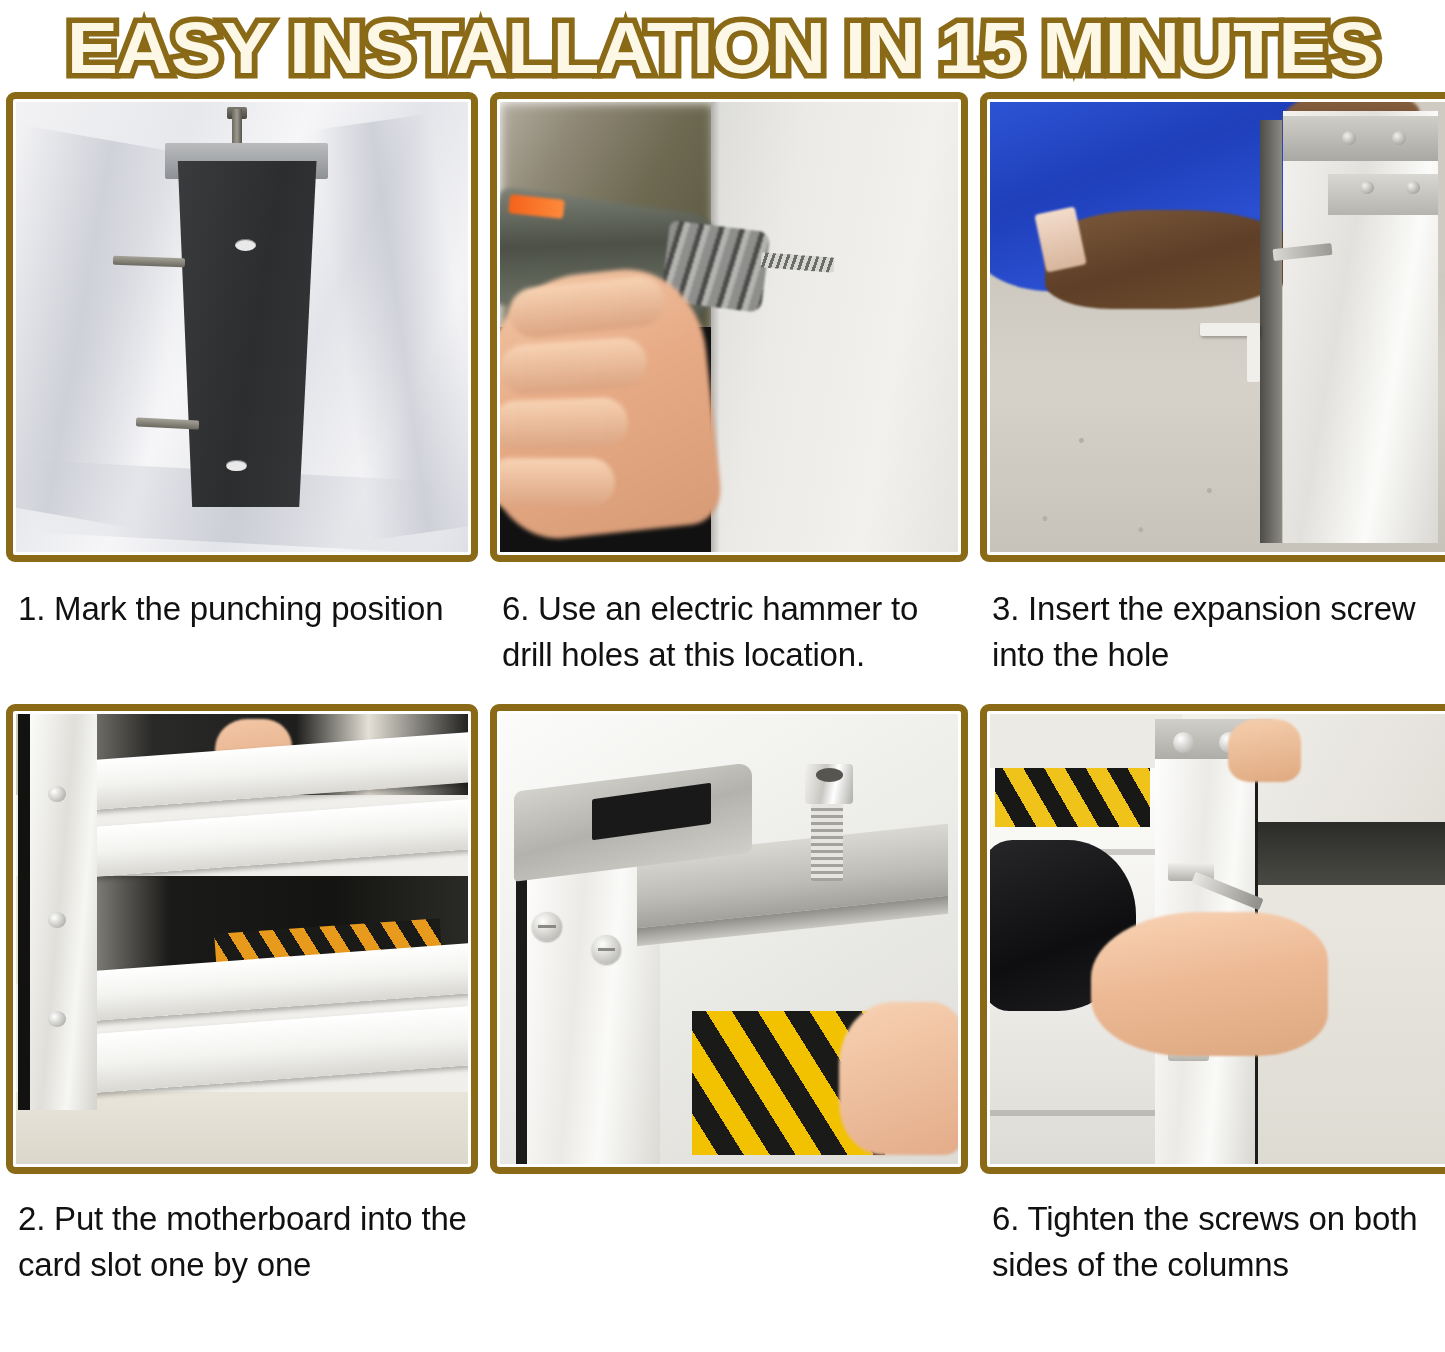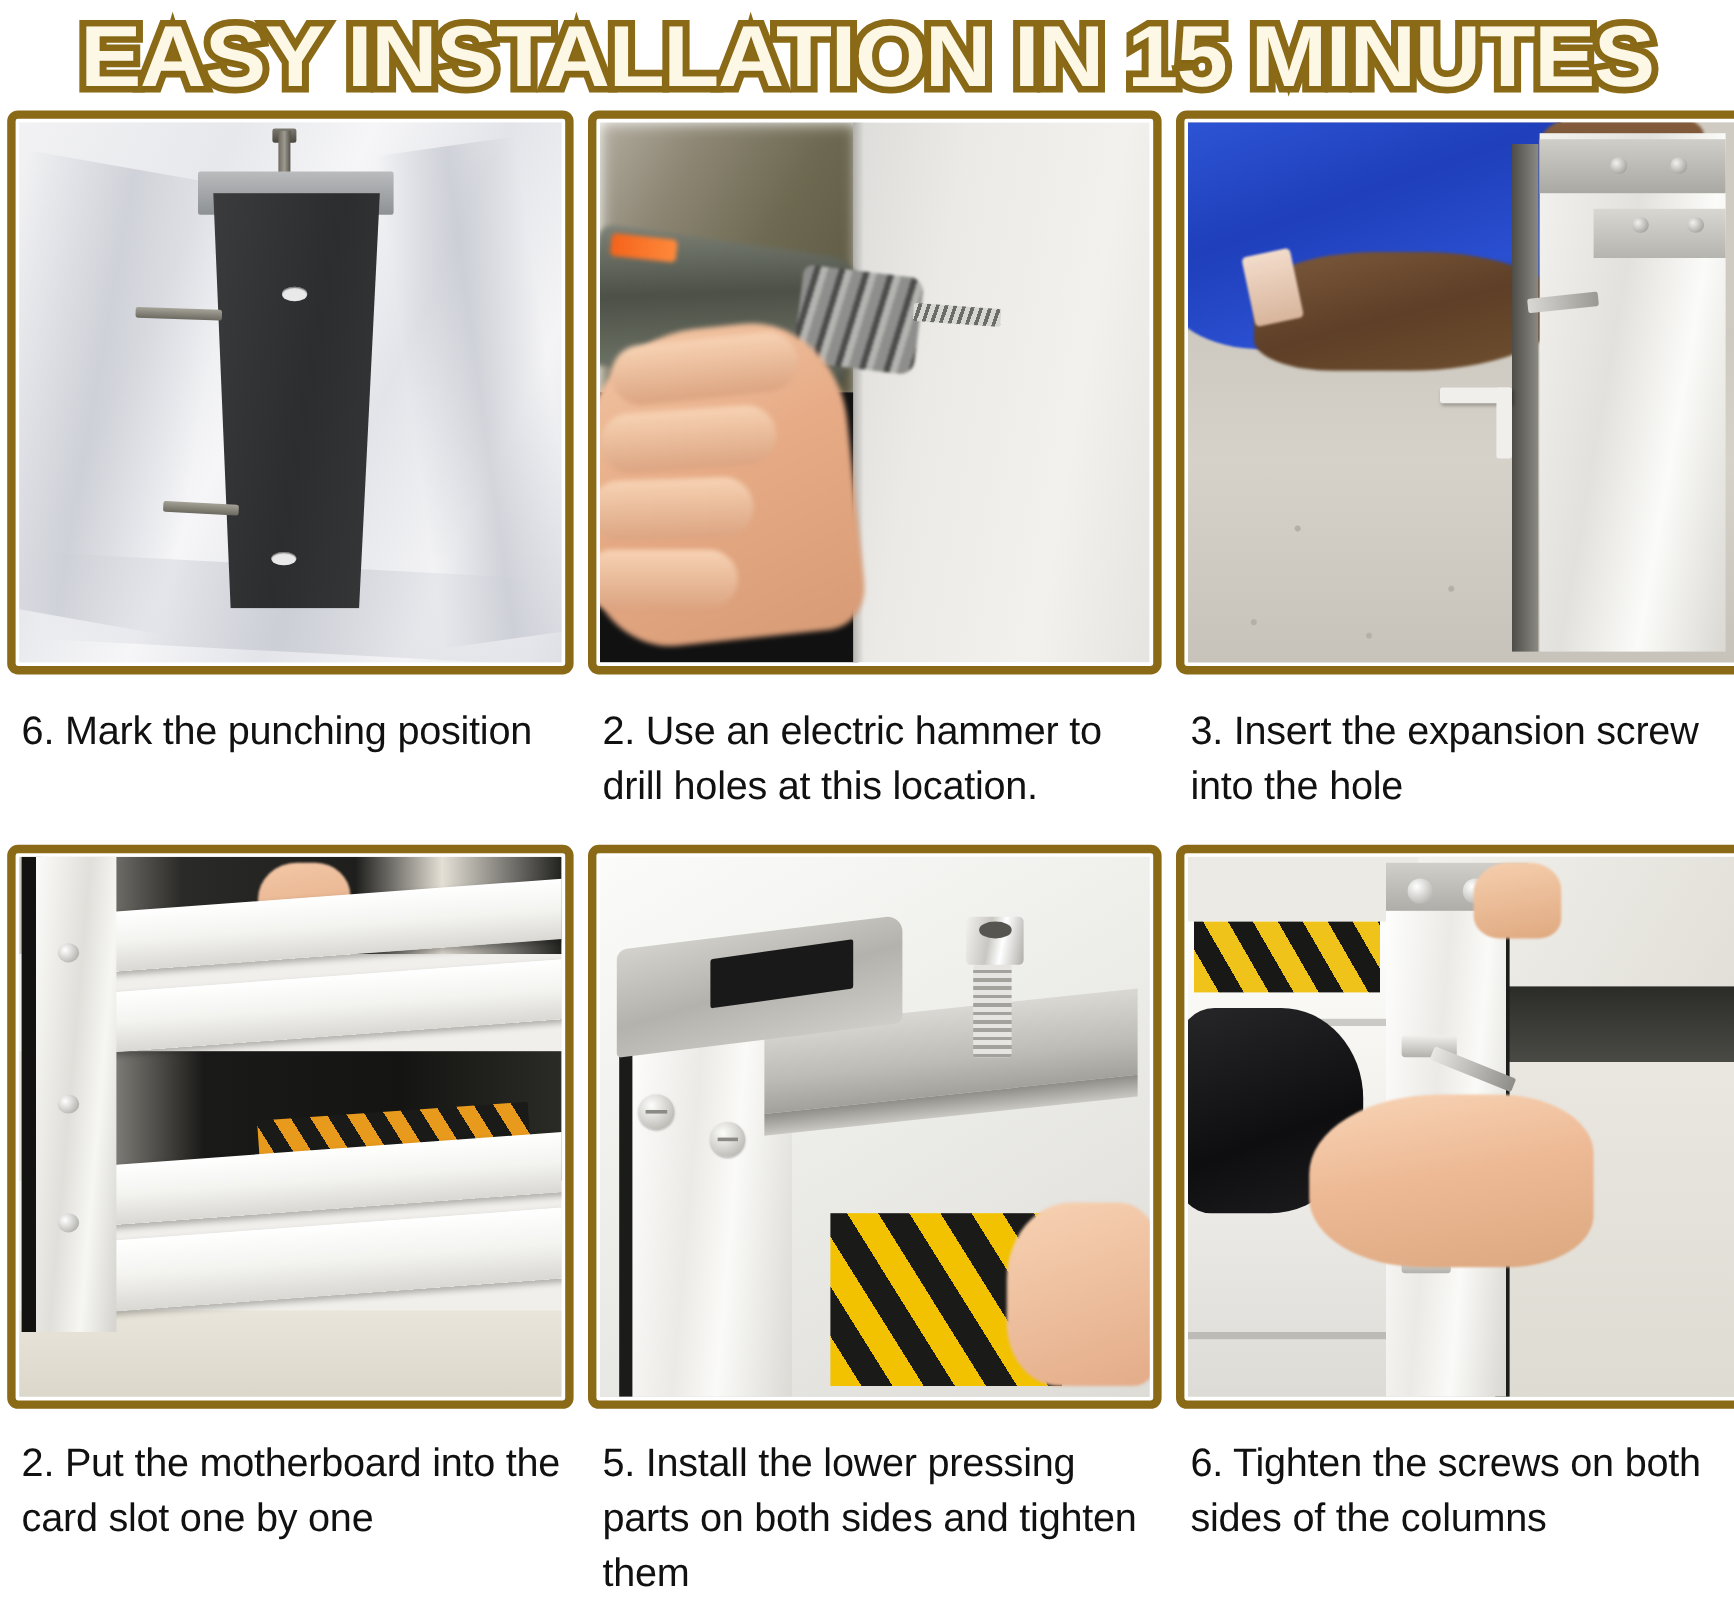--- a/index.html
+++ b/index.html
@@ -464,42 +464,42 @@
         <div class="boltcap"></div>
         <div class="bolt"></div>
         <div class="plate"></div>
         <div class="body"></div>
         <div class="hole h1"></div>
         <div class="hole h2"></div>
         <div class="pin pa"></div>
         <div class="pin pb"></div>
       </div>
     </div>
-    <div class="caption">6. Mark the punching position</div>
+    <div class="caption">1. Mark the punching position</div>
   </div>
 
   <div class="cell">
     <div class="photo-frame">
       <div class="photo p2">
         <div class="bgtop"></div>
         <div class="bgbot"></div>
         <div class="wallside"></div>
         <div class="walledge"></div>
         <div class="drillbody"></div>
         <div class="orange"></div>
         <div class="chuck"></div>
         <div class="bit"></div>
         <div class="hand"></div>
         <div class="finger f1"></div>
         <div class="finger f2"></div>
         <div class="finger f3"></div>
         <div class="finger f4"></div>
       </div>
     </div>
-    <div class="caption">2. Use an electric hammer to drill holes at this location.</div>
+    <div class="caption">6. Use an electric hammer to drill holes at this location.</div>
   </div>
 
   <div class="cell">
     <div class="photo-frame">
       <div class="photo p3">
         <div class="floor"></div>
         <div class="shirt"></div>
         <div class="arm"></div>
         <div class="cuff"></div>
         <div class="hand2"></div>
@@ -552,21 +552,20 @@
         <div class="shelfedge"></div>
         <div class="bracketTop"></div>
         <div class="slotdark"></div>
         <div class="boltshaft"></div>
         <div class="bolthead"></div>
         <div class="bolthole"></div>
         <div class="scr5 s5a"></div>
         <div class="scr5 s5b"></div>
       </div>
     </div>
-    <div class="caption">5. Install the lower pressing parts on both sides and tighten them</div>
   </div>
 
   <div class="cell row2">
     <div class="photo-frame">
       <div class="photo p6">
         <div class="wall6"></div>
         <div class="base6"></div>
         <div class="floor6"></div>
         <div class="panel6"></div>
         <div class="panelline ln1"></div>

